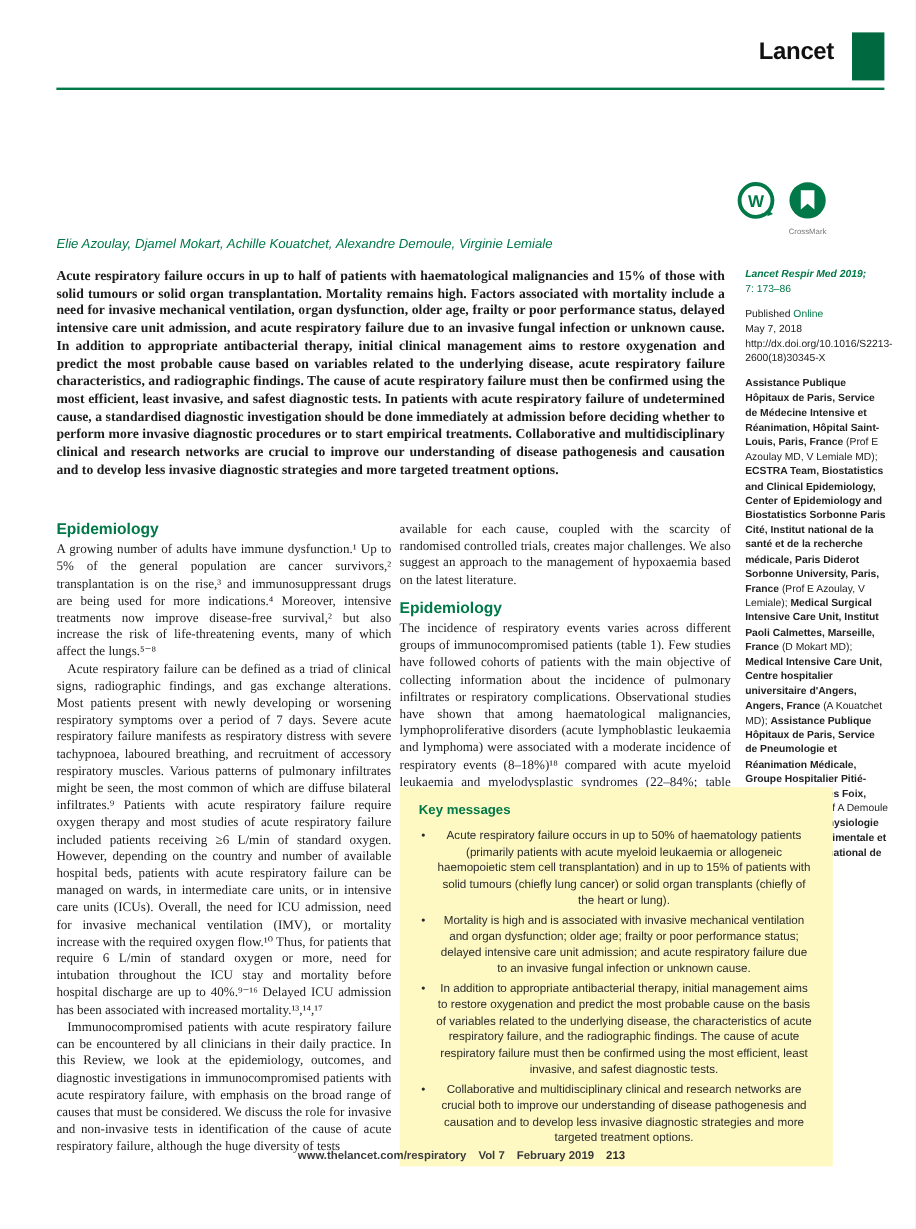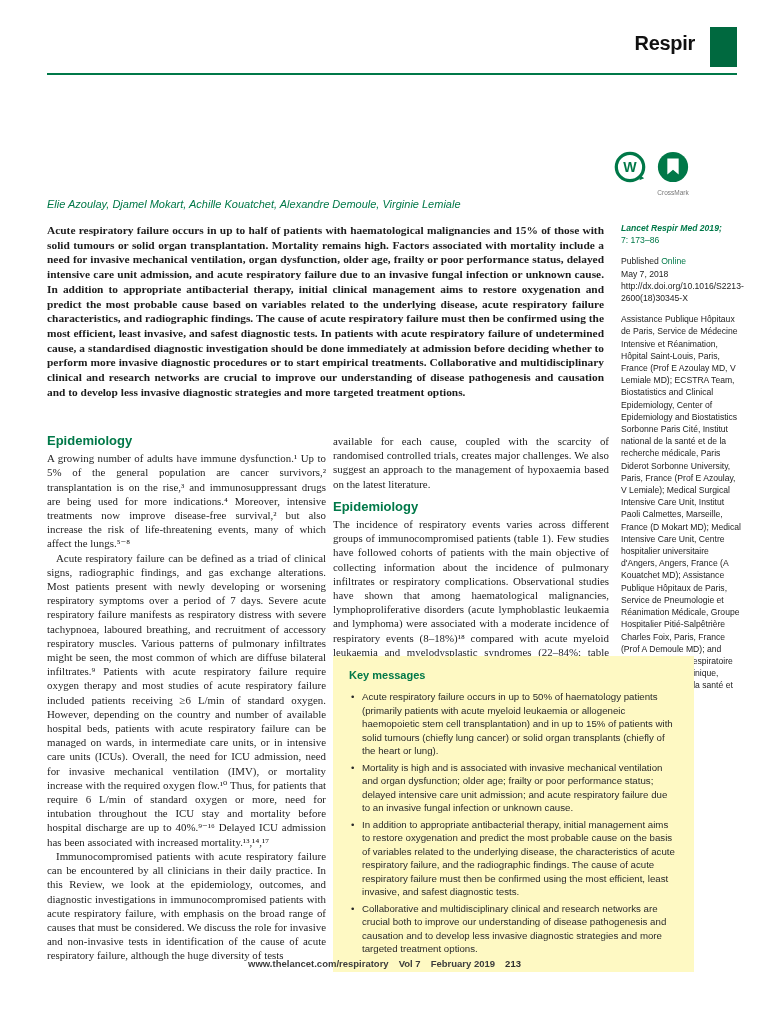--- a/index.html
+++ b/index.html
@@ -37,39 +37,39 @@
   .col-2 .sec-heading { margin-top:9px; }
   .col p + p { text-indent:9px; }
   .col p { margin:0; }
   
   .sidebar { position:absolute; top:222px; left:621px; width:120px; font-size:8.6px; line-height:12.2px; color:#222; }
   .sidebar .blk { margin-bottom:9px; }
   .green { color:#007848; }
   .bold-i { font-weight:bold; font-style:italic; }
   .b { font-weight:normal; }
   .aff-seg { display:inline; }
-  .aff-seg.b { font-weight:normal; }
+  .aff-seg.b { font-weight:bold; }
   
   .keybox { position:absolute; top:656px; left:333px; width:361px; background:#fef9c3; padding:13px 16px 13px 16px; }
   .keybox-title { font-size:11px; font-weight:bold; color:#007848; margin-bottom:9px; }
   .keybox ul { list-style:none; }
-  .keybox li { position:relative; padding-left:13px; font-size:9.7px; line-height:13.5px; margin-bottom:3px; color:#2a2a2a; }
+  .keybox li { position:relative; padding-left:13px; font-size:9.7px; line-height:13.5px; margin-bottom:3px; color:#2a2a2a;text-align:center; }
   .keybox li::before { content:"\2022"; position:absolute; left:2px; }
   
   .footer { position:absolute; top:958px; left:47px; right:41px; display:flex; justify-content:center; font-size:9.5px; font-weight:bold; color:#3c3c3c; }
   .footer-left span { margin-right:10px; }
   .pageno { font-weight:bold; color:#2e2e2e; }
   a, .linklike { color:inherit; text-decoration:none; }
 </style>
 </head>
 <body>
 
 <div class="page">
 
-  <div class="review-label">Respir</div>
+  <div class="review-label">Lancet</div>
   <div class="green-block"></div>
   <div class="header-rule"></div>
 
 
   <div class="badge-row">
     <div class="badge">
       <span>
         <svg width="34" height="34" viewBox="0 0 36 36">
           <circle cx="18" cy="18" r="14.5" fill="none" stroke="#007848" stroke-width="3.4"></circle>
           <text x="18" y="23.5" text-anchor="middle" font-family="Liberation Sans, sans-serif" font-size="15" font-weight="bold" fill="#007848">W</text>

